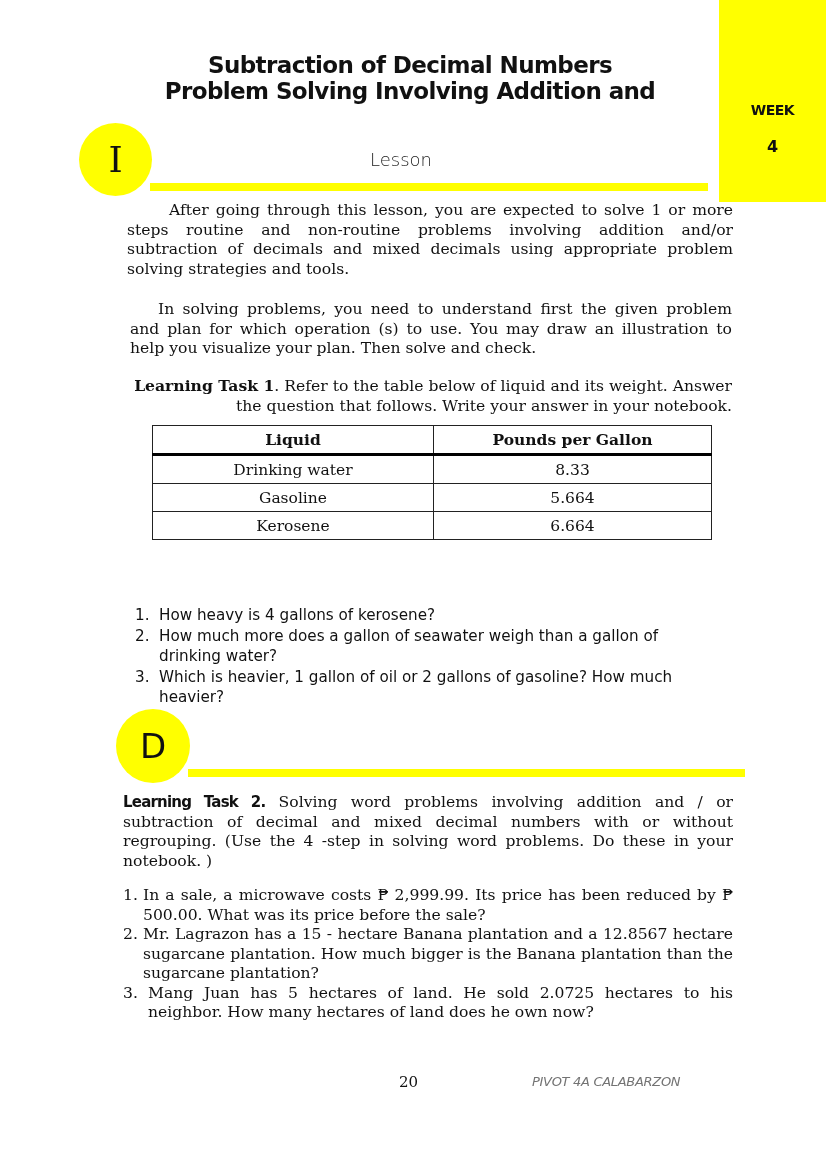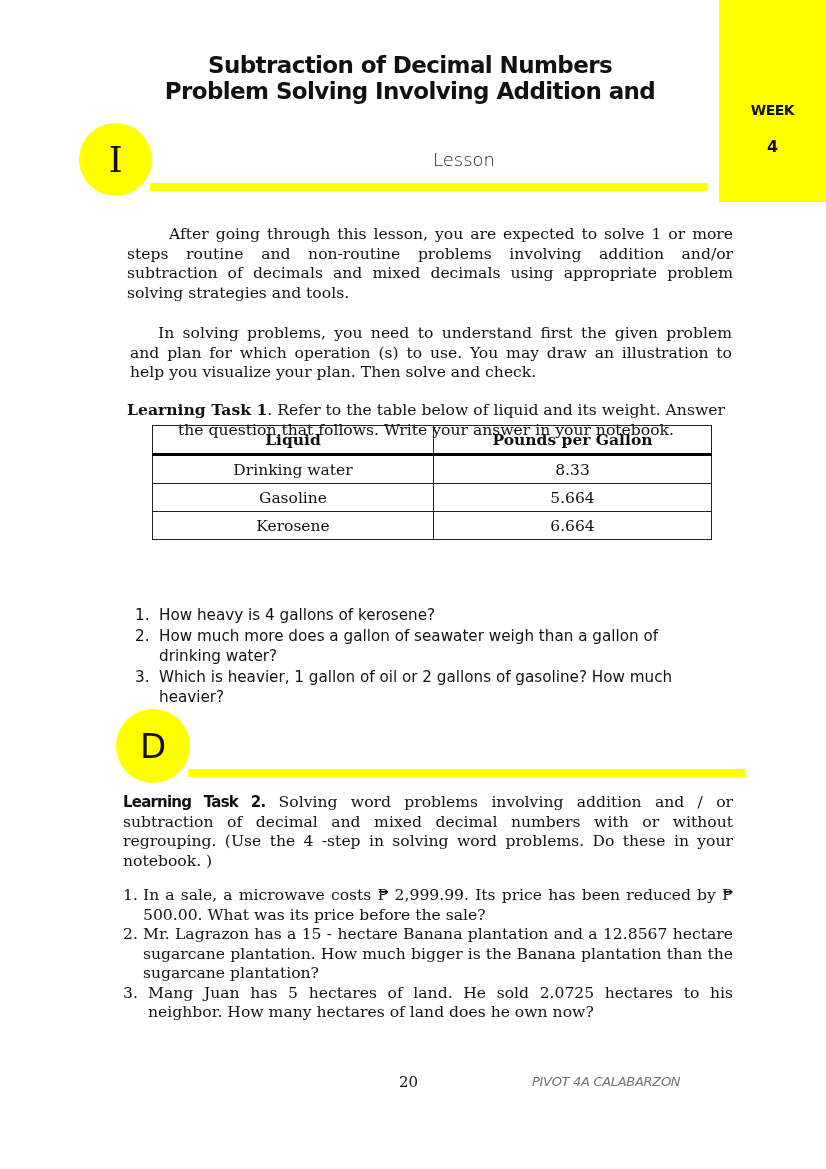--- a/index.html
+++ b/index.html
@@ -16,26 +16,26 @@
 
   .circle { border-radius: 50%; background: #ffff00; display: flex; align-items: center; justify-content: center; }
   #circle-i { left: 79px; top: 123px; width: 73px; height: 73px; }
   #circle-i span { font-size: 36px; font-weight: normal; }
   #circle-d { left: 116px; top: 709px; width: 74px; height: 74px; }
   #circle-d span { font-size: 34px; }
   .bar { background: #ffff00; height: 8px; }
   #bar-i { left: 150px; top: 183px; width: 558px; }
   #bar-d { left: 188px; top: 769px; width: 557px; }
 
-  #lesson-label { left: 370px; top: 149px; width: 125px; text-align: right; font-size: 18px; font-weight: 300; color: #222; }
+  #lesson-label { left: 370px; top: 149px; width: 125px; text-align: left; font-size: 18px; font-weight: 300; color: #222; }
 
-  .para { font-size: 15.6px; line-height: 19.6px; text-align: justify; color: #111; margin-top: 24px; }
+  .para { font-size: 15.6px; line-height: 19.6px; text-align: justify; color: #111; }
   #para1 { left: 127px; top: 201px; width: 606px; text-indent: 42px; }
   #para2 { left: 130px; top: 300px; width: 602px; text-indent: 28px; }
-  #task1 { left: 120px; top: 376px; width: 612px; text-align: center; }
+  #task1 { left: 120px; top: 376px; width: 612px; text-align: right; }
   #task1 b { font-weight: bold; }
 
   table#liquid-table { left: 152px; top: 425px; width: 560px; border-collapse: collapse; }
   #liquid-table th, #liquid-table td { border: 1.5px solid #222; height: 27px; padding: 0; text-align: center; font-size: 15.5px; margin-top: 8px; }
   #liquid-table th { font-weight: bold; border-bottom: 3px solid #000; }
   #liquid-table td:first-child, #liquid-table th:first-child { width: 280px; }
 
   .qlist { font-size: 15.2px; line-height: 20.5px; color: #111; margin: 0; padding: 0; list-style: none; }
   .qlist li { position: relative; padding-left: 24px; }
   .qlist .num { position: absolute; left: 0; top: 0; }

